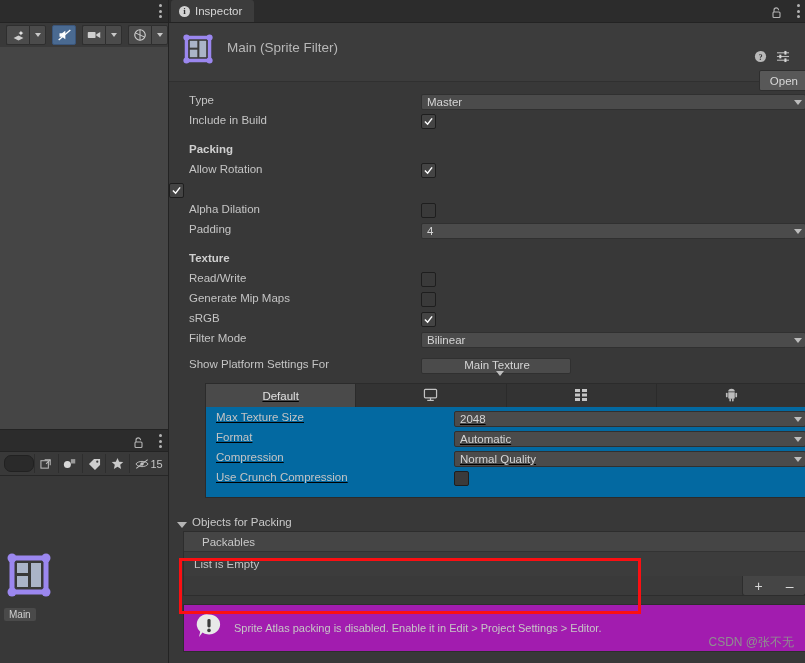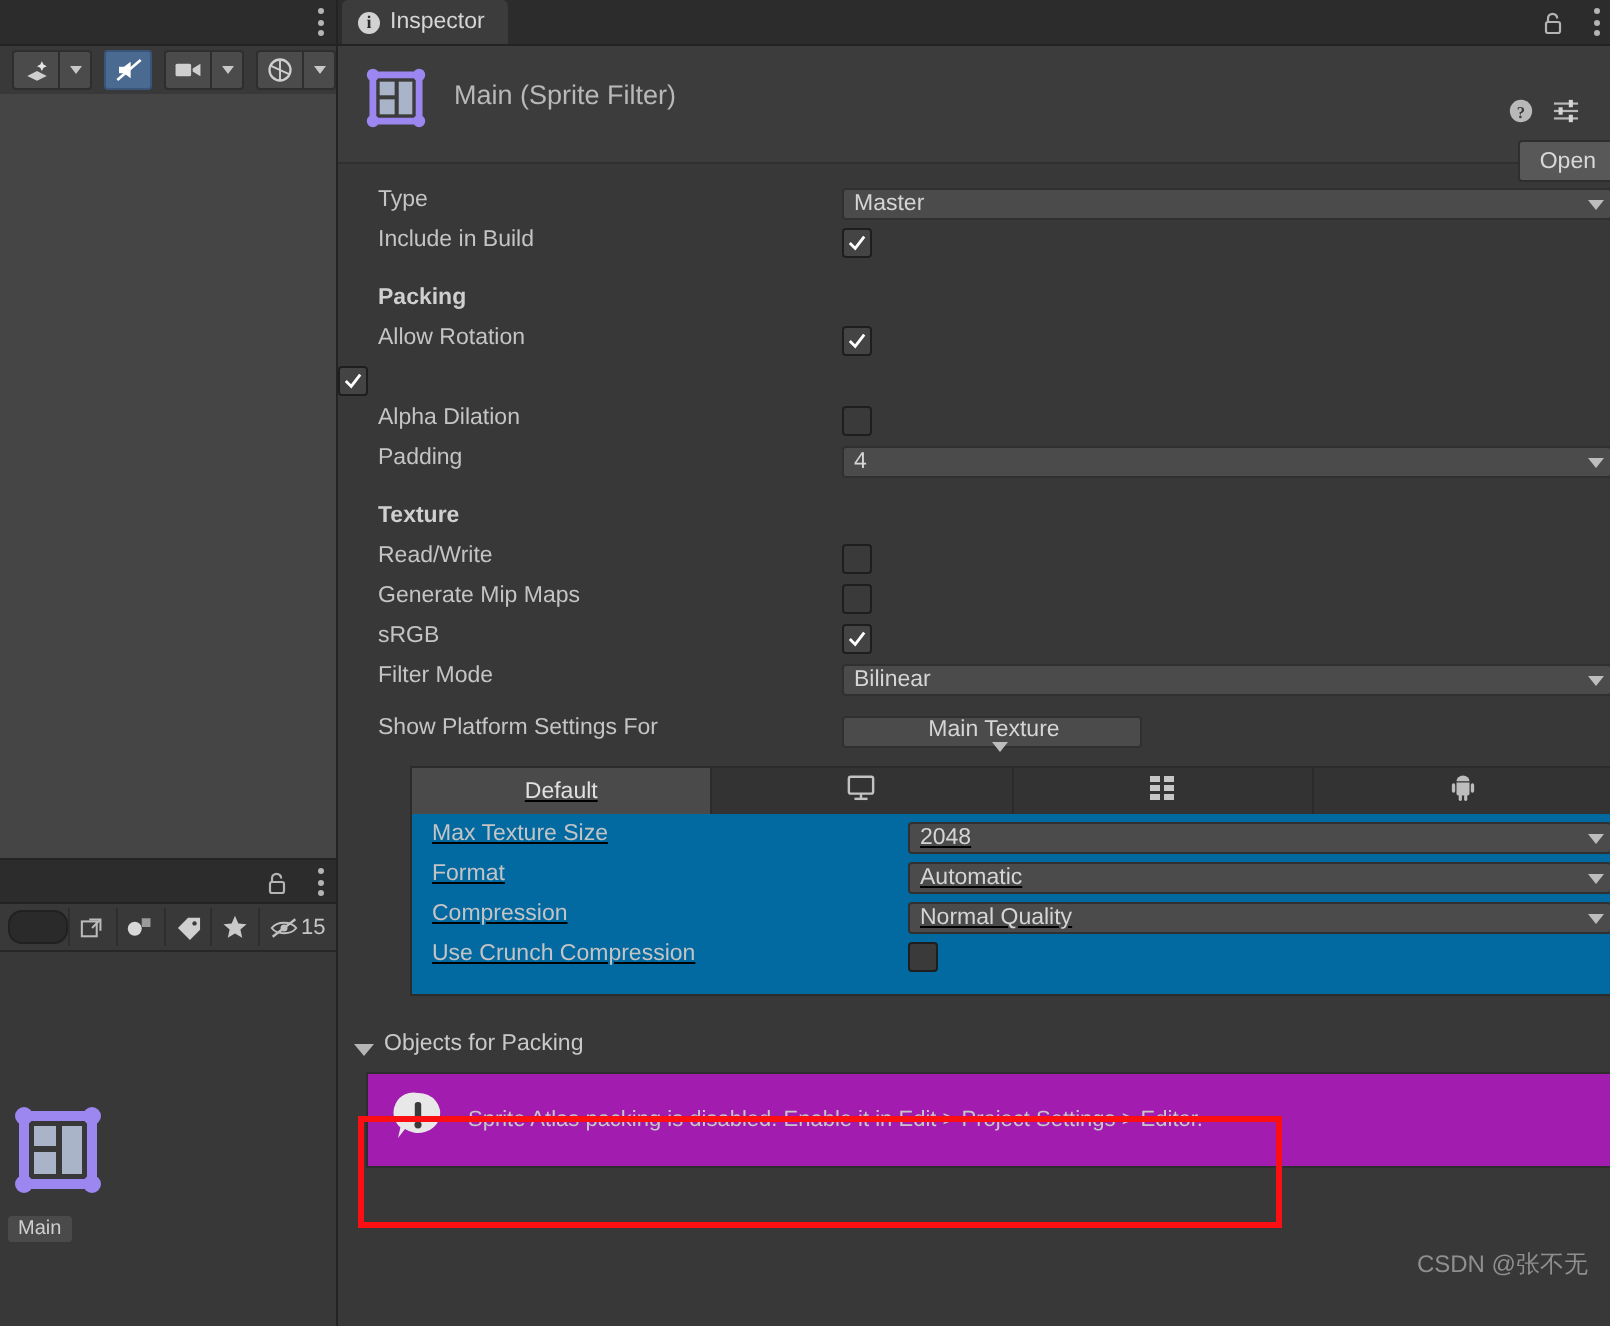--- a/index.html
+++ b/index.html
@@ -347,21 +347,21 @@
   #red-annotation {
     position: absolute;
     left: 10px; top: 558px;
     width: 462px; height: 56px;
     border: 3px solid #fb0f12;
     box-sizing: border-box;
     pointer-events: none;
   }
   #watermark {
     position: absolute;
-    right: 12px; bottom: 22px;
+    right: 12px; bottom: 12px;
     font-size: 12px;
     color: #8f8f8f;
   }
 </style>
 </head>
 <body>
 
 <div id="root">
 
   <div id="left-column">
@@ -700,20 +700,30 @@
           </div>
         </div>
       </div>
 
       <div id="packing-section">
         <div id="packing-foldout">
           <span class="tri-dn"></span>
           <span>Objects for Packing</span>
         </div>
 
+        <div id="packables-list">
+          <div id="packables-head">Packables</div>
+          <div id="packables-empty">List is Empty</div>
+          <div id="packables-footer">
+            <div id="pack-buttons">
+              <span>+</span>
+              <span>–</span>
+            </div>
+          </div>
+        </div>
       </div>
 
       <div id="warning-wrap">
         <div id="warning-box">
           <span>
             <svg width="26" height="26" viewBox="0 0 26 26">
               <path d="M13 1.5 a11 10 0 1 1 -6.5 18 L3 24 l1.2 -5.2 A10 10 0 0 1 13 1.5 z" fill="#e8e8e8"></path>
               <rect x="11.4" y="6" width="3.2" height="8.4" rx="1.4" fill="#3a3a3a"></rect>
               <circle cx="13" cy="17.4" r="1.8" fill="#3a3a3a"></circle>
             </svg>

